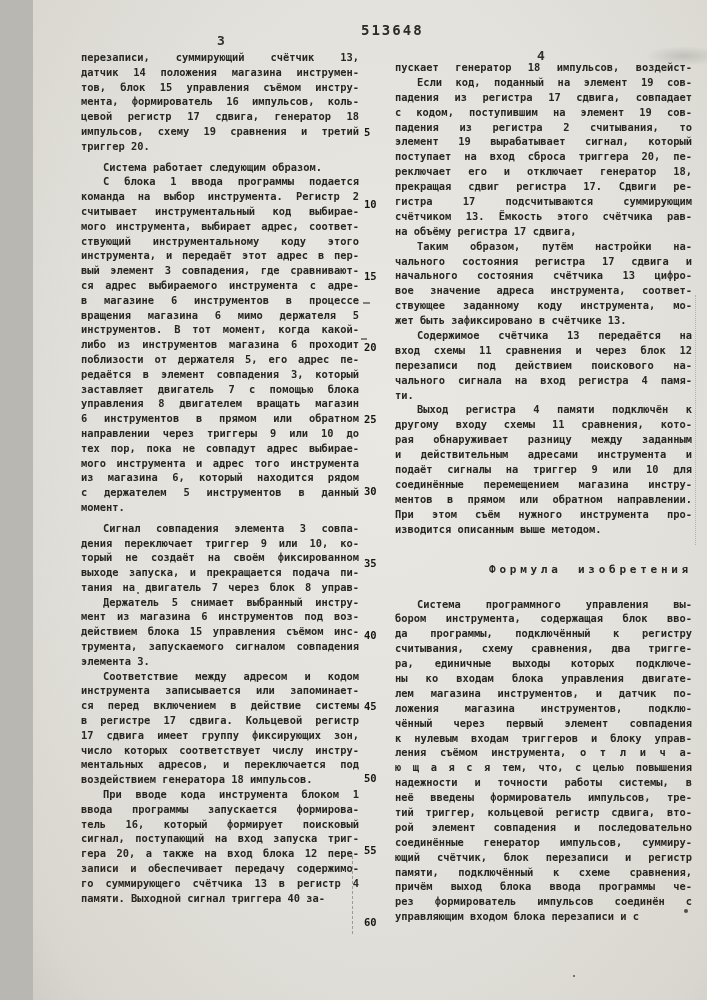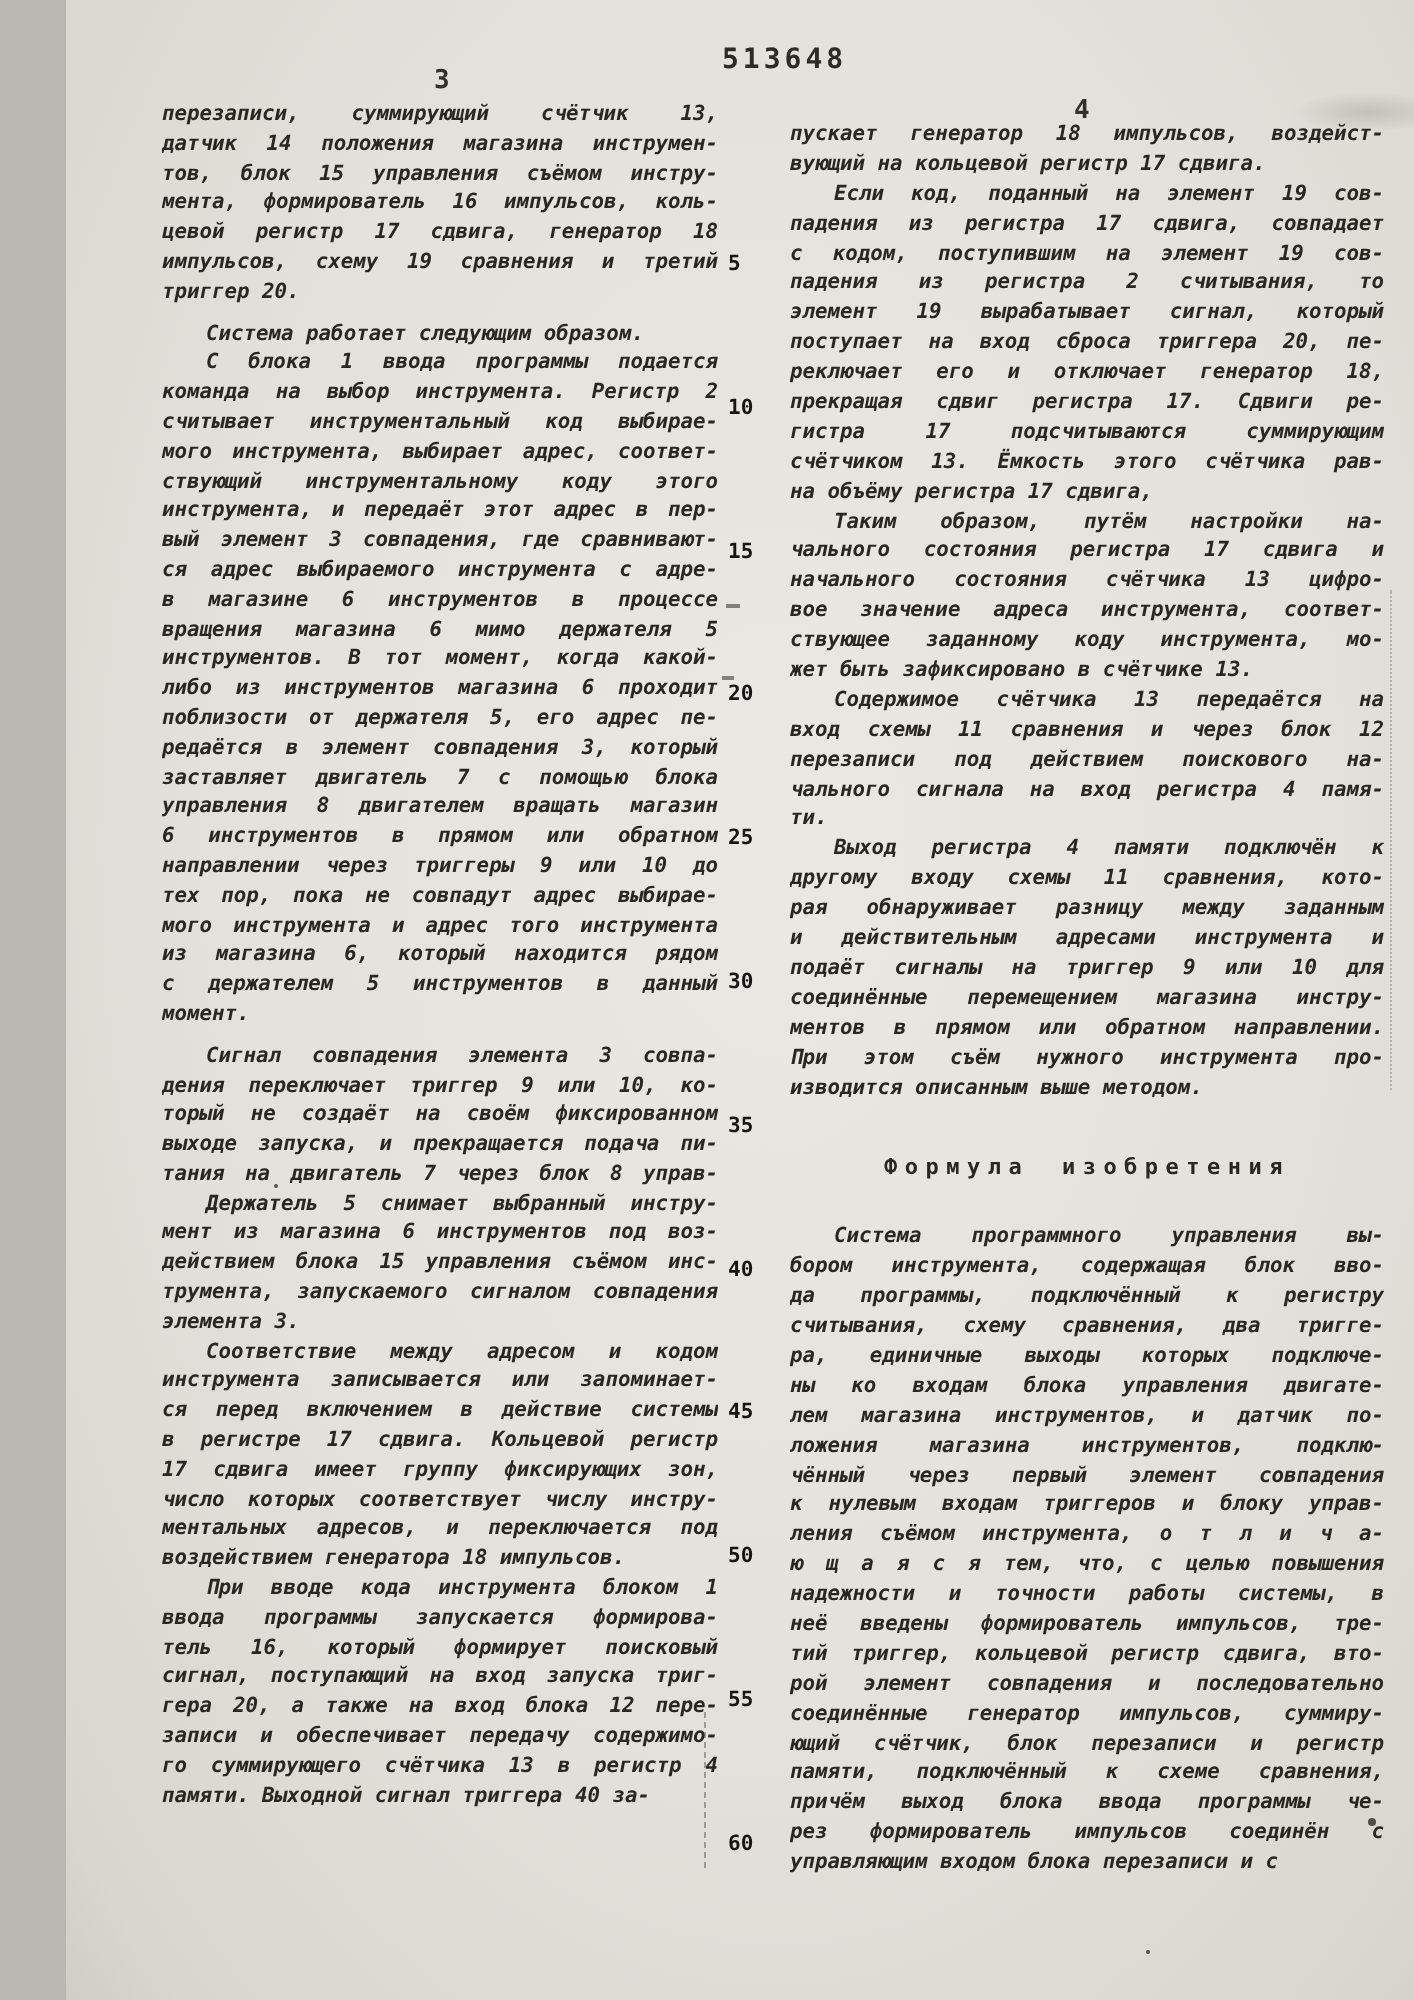--- a/index.html
+++ b/index.html
@@ -20,33 +20,33 @@
     position:absolute;left:328px;top:22px;width:64px;
     font-size:14px;letter-spacing:2px;color:#2e2b27;font-weight:700;
   }
   .pagenum{position:absolute;font-size:13px;font-weight:700;color:#34312c;}
   .pagenum.left{left:184px;top:33px;}
   .pagenum.right{left:504px;top:48px;}
   
   .col{position:absolute;font-size:10.4px;font-weight:700;}
   .col.leftcol{left:48px;top:50px;width:278px;}
   .col.rightcol{left:362px;top:60px;width:297px;}
-  .para{margin:0;font-style:italic;}
+  .para{margin:0;}
   .leftcol .para:nth-child(1),
   .leftcol .para:nth-child(3){margin-bottom:6px;}
   .line{
     height:14.8px;line-height:14.8px;overflow:hidden;
     text-align:justify;text-align-last:justify;text-justify:inter-word;
     white-space:normal;
   }
   .rightcol .line{height:14.9px;line-height:14.9px;}
   .line.last{text-align-last:left;}
   .para.indent .line:first-child{text-indent:22px;}
   .formula-heading{
-    text-align:center;font-size:11px;font-weight:700;color:#2a2723;
+    text-align:right;font-size:11px;font-weight:700;color:#2a2723;
     letter-spacing:0.34em;word-spacing:0.55em;
     margin:26px 0 21px 0;white-space:nowrap;
   }
   
   .gutter{position:absolute;left:0;top:0;width:707px;height:1000px;pointer-events:none;}
   .gutter .lnum{
     position:absolute;left:331px;width:26px;
     font-size:10.5px;font-weight:700;color:#171512;letter-spacing:0;
   }
   
@@ -138,21 +138,20 @@
         <div class="line">гера 20, а также на вход блока 12 пере-</div>
         <div class="line">записи и обеспечивает передачу содержимо-</div>
         <div class="line">го суммирующего счётчика 13 в регистр 4</div>
         <div class="line last">памяти. Выходной сигнал триггера 40 за-</div>
       </div>
     </div>
 
   <div class="col rightcol" id="right-col">
       <div class="para">
         <div class="line">пускает генератор 18 импульсов, воздейст-</div>
-        <div class="line last">вующий на кольцевой регистр 17 сдвига.</div>
       </div>
       <div class="para indent">
         <div class="line">Если код, поданный на элемент 19 сов-</div>
         <div class="line">падения из регистра 17 сдвига, совпадает</div>
         <div class="line">с кодом, поступившим на элемент 19 сов-</div>
         <div class="line">падения из регистра 2 считывания, то</div>
         <div class="line">элемент 19 вырабатывает сигнал, который</div>
         <div class="line">поступает на вход сброса триггера 20, пе-</div>
         <div class="line">реключает его и отключает генератор 18,</div>
         <div class="line">прекращая сдвиг регистра 17. Сдвиги ре-</div>

